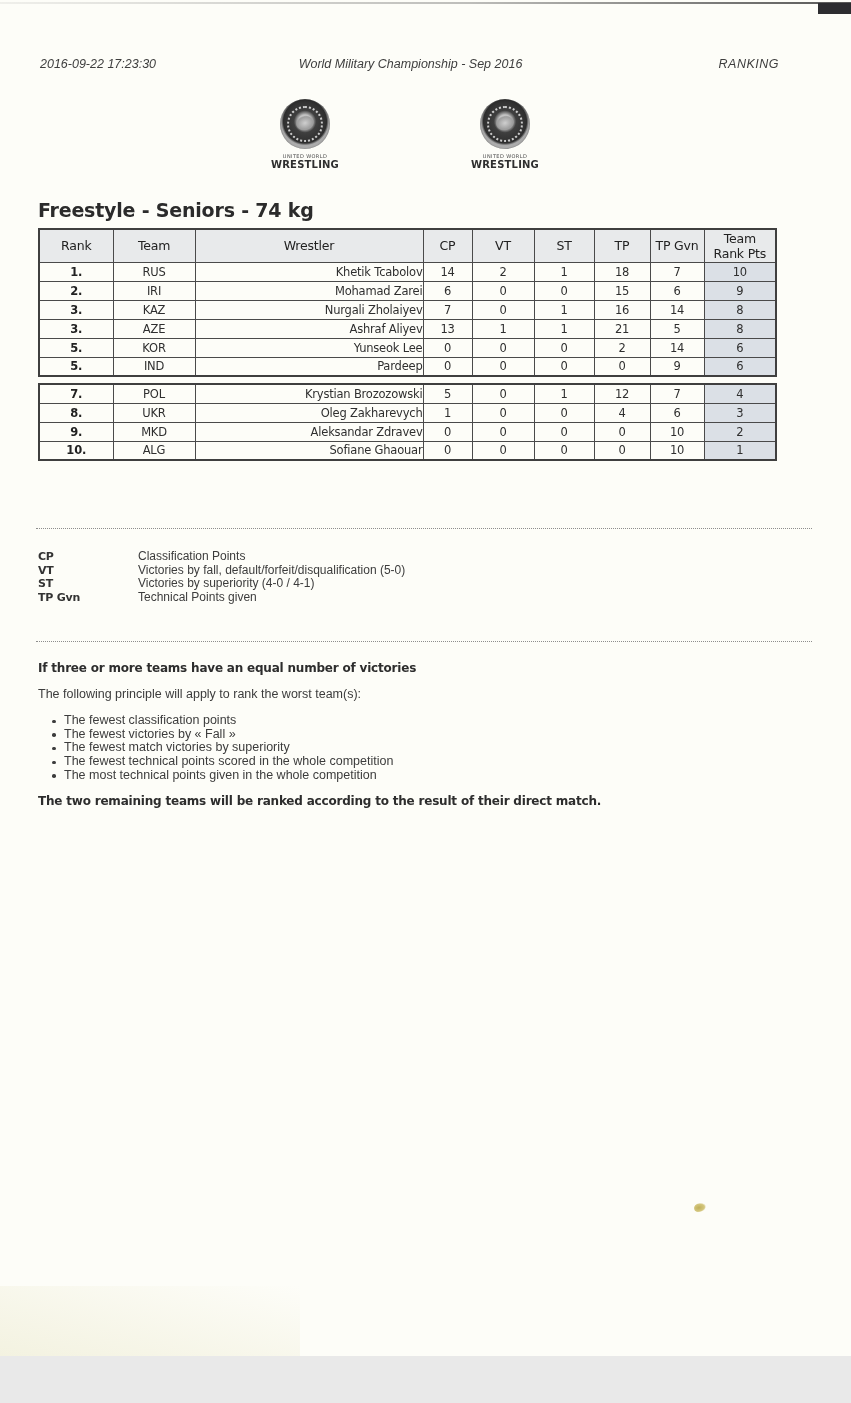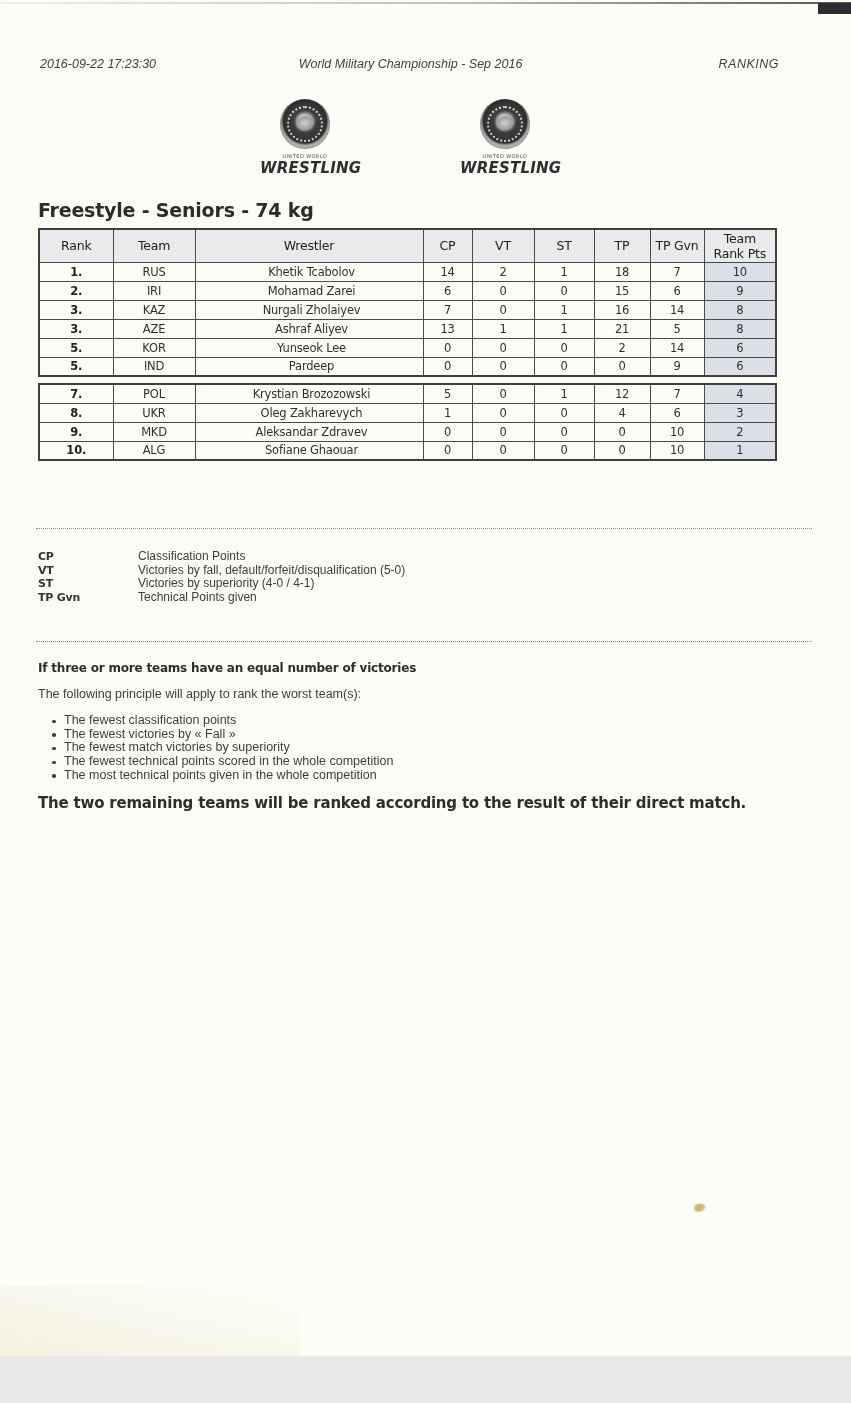--- a/index.html
+++ b/index.html
@@ -58,21 +58,21 @@
     border-radius:50%;
     border:2.5px dotted rgba(255,255,255,.75);
   }
   .medallion .figure{
     position:absolute; left:16px; top:17px; width:18px; height:14px;
     background:radial-gradient(ellipse at 50% 50%, #cfcfcf 0%, #9f9f9f 60%, rgba(120,120,120,0) 85%);
     border-radius:45% 55% 50% 50%;
     transform:rotate(-18deg);
   }
   .logo .uw{ margin-top:4px; font-size:5px; letter-spacing:.4px; color:#4a4a4a; font-family:"DejaVu Sans", sans-serif; }
-  .logo .wr{ font-size:15px; font-weight:bold; letter-spacing:.2px; color:#2e2e2e;font-style:italic; }
+  .logo .wr{ font-size:10px; font-weight:bold; letter-spacing:.2px; color:#2e2e2e; }
   
   .section-title{
     position:absolute; left:38px; top:199px;
     font-size:19px; font-weight:bold; color:#2b2b2b; letter-spacing:-0.2px;
   }
   
   .tbl-wrap{ position:absolute; left:38px; top:228px; width:737px; }
   table{ border-collapse:collapse; table-layout:fixed; width:737px; background:#fdfdf8; }
   table.block{ border:2px solid #3f3f3f; }
   table.block2{ margin-top:6px; }
@@ -84,40 +84,40 @@
     background:#e8eaeb; font-weight:normal; font-size:12.5px; color:#222;
     height:33px; text-align:center; vertical-align:middle; line-height:1.2;
     letter-spacing:-0.2px;
   }
   th.trp{ white-space:pre-line; }
   td{
     height:19px; font-size:11.5px; color:#2f2f2f; text-align:center;
     vertical-align:middle; letter-spacing:-0.2px;
   }
   td.rank{ font-weight:bold; color:#222; }
-  td.wrestler{ text-align:center; padding-left:5px; }
+  td.wrestler{ text-align:right; padding-left:5px; }
   td.trp{ background:#dbe0e6; }
   
   .dotline{ position:absolute; left:36px; width:776px; border-top:1px dotted #8d8d8d; height:0; }
   .dot1{ top:528px; } .dot2{ top:641px; }
   
   .legend{ position:absolute; left:38px; top:549px; font-family:"Liberation Sans", sans-serif; font-size:12px; color:#3c3c3c; }
   .legend .row{ height:13.6px; line-height:14px; }
   .legend .abbr{ display:inline-block; width:100px; font-weight:bold; color:#333; font-family:"DejaVu Sans", sans-serif; font-size:11px; letter-spacing:-0.2px; }
   
   .tiebreak{ position:absolute; left:38px; top:661px; width:745px; font-family:"Liberation Sans", sans-serif; font-size:12.5px; color:#3c3c3c; }
   .tiebreak .head{ font-family:"DejaVu Sans", sans-serif; font-size:12px; font-weight:bold; color:#2d2d2d; letter-spacing:-0.2px; }
   .tiebreak .intro{ margin-top:12px; }
   .tiebreak ul{ list-style:none; margin-top:13px; }
   .tiebreak li{ position:relative; padding-left:26px; line-height:13.7px; }
   .tiebreak li::before{
     content:""; position:absolute; left:14px; top:5.5px;
     width:3.5px; height:3.5px; border-radius:50%; background:#3c3c3c;
   }
-  .tiebreak .footer{ margin-top:11px; font-family:"DejaVu Sans", sans-serif; font-size:15px; font-weight:bold; color:#2d2d2d; letter-spacing:-0.2px; }
+  .tiebreak .footer{ margin-top:11px; font-family:"DejaVu Sans", sans-serif; font-size:12px; font-weight:bold; color:#2d2d2d; letter-spacing:-0.2px; }
 </style>
 </head>
 <body>
 
 <div class="page">
 
   <div class="scan-top-line"></div>
   <div class="scan-corner"></div>
 
   <div class="doc-header">

